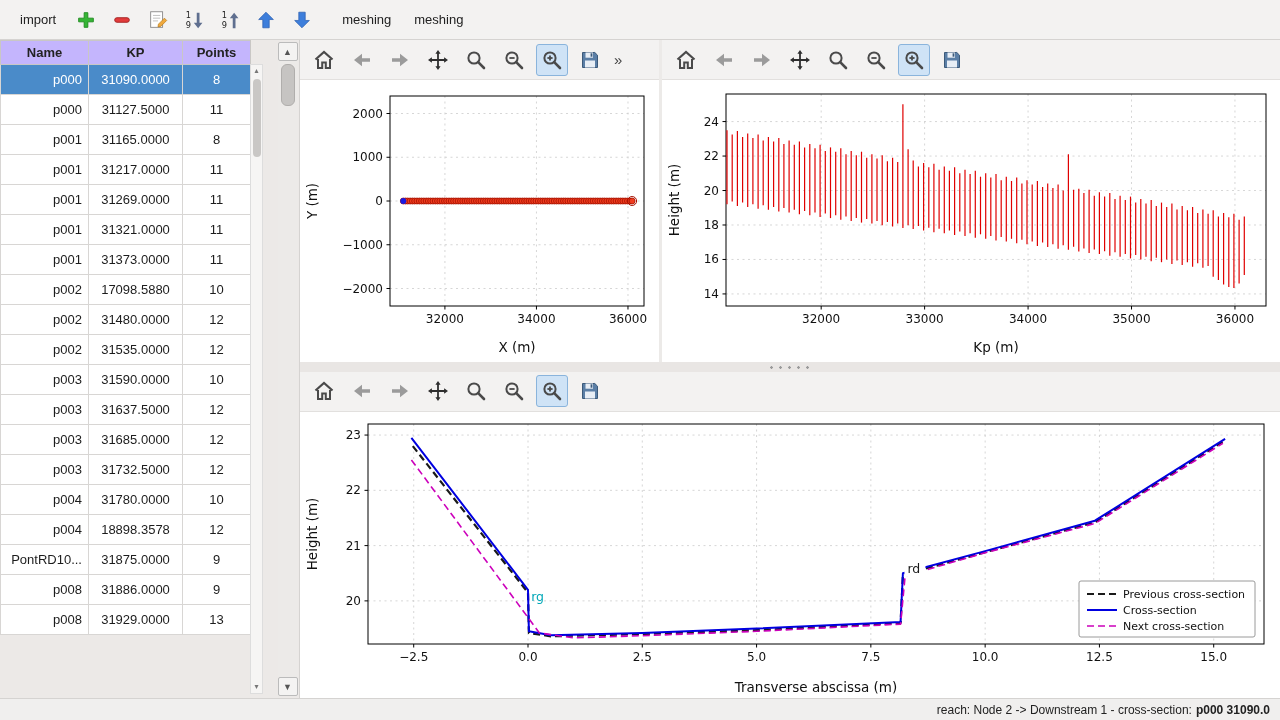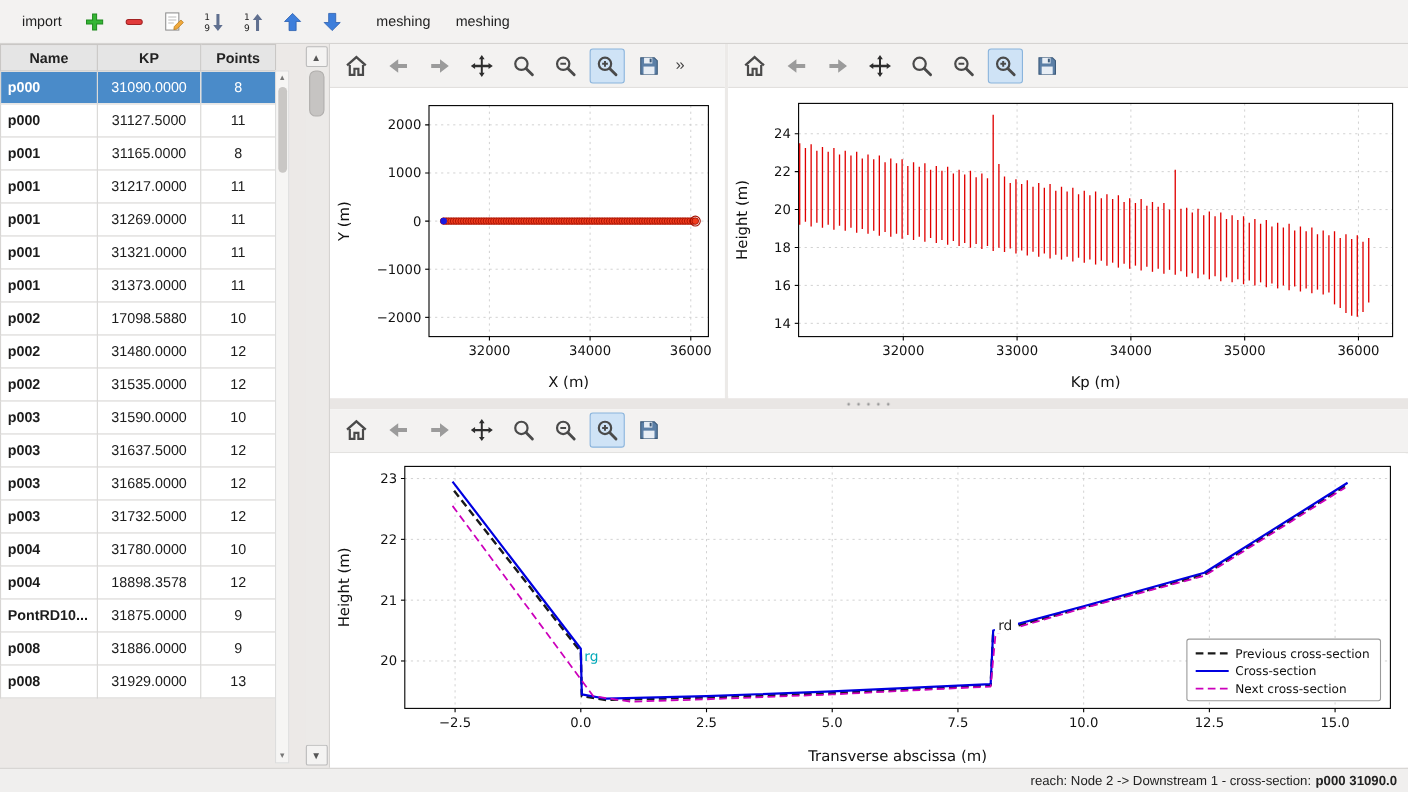--- a/index.html
+++ b/index.html
@@ -10,23 +10,23 @@
   .topbar{position:absolute;left:0;top:0;width:1280px;height:40px;background:#f3f2f1;
           border-bottom:1px solid #d5d3d1;display:flex;align-items:center;gap:3px;padding:0 10px;}
   .tb-text{background:none;border:none;font-size:13px;color:#222;padding:6px 10px;font-family:inherit;}
   .tb-icon{width:33px;height:30px;background:none;border:none;display:flex;align-items:center;justify-content:center;}
   .tb-icon svg{display:block;}
   .sep8{width:8px;}
 
   
   .left-panel{position:absolute;left:0;top:40px;width:300px;height:658px;background:#ece9e7;border-right:1px solid #d5d3d1;}
   table.xs{border-collapse:collapse;table-layout:fixed;width:250px;background:#fff;font-size:13px;}
-  table.xs th{background:#e5e5e5;border:1px solid #c9c7c5;font-weight:bold;height:24px;color:#222;}
+  table.xs th{background:#c4b5fd;border:1px solid #c9c7c5;font-weight:bold;height:24px;color:#222;}
   table.xs td{border:1px solid #d8d6d4;height:30px;padding:0 6px;color:#1c1c1c;overflow:hidden;white-space:nowrap;}
-  td.name{text-align:left;font-weight:bold;} td.kp{text-align:center;margin-left:32px;} td.pts{text-align:center;}
+  td.name{text-align:right;} td.kp{text-align:center;margin-left:32px;} td.pts{text-align:center;}
   tr.selected td{color:#fff;}
 
   .inner-scrollbar{position:absolute;left:250px;top:24px;bottom:4px;width:13px;background:#f6f5f4;border:1px solid #ddd;
                    display:flex;flex-direction:column;align-items:center;}
   .inner-scrollbar .sb-arrow{font-size:8px;color:#777;height:12px;line-height:12px;}
   .inner-scrollbar .sb-track{flex:1;width:100%;position:relative;}
   .inner-scrollbar .sb-thumb{position:absolute;left:1.5px;top:2px;width:8px;height:78px;background:#c9c7c5;border-radius:4px;}
 
   .outer-scrollbar{position:absolute;left:277px;top:2px;bottom:2px;width:21px;display:flex;flex-direction:column;align-items:center;}
   .outer-scrollbar .sb-btn{width:20px;height:19px;background:#f4f3f2;border:1px solid #bbb;border-radius:2px;

